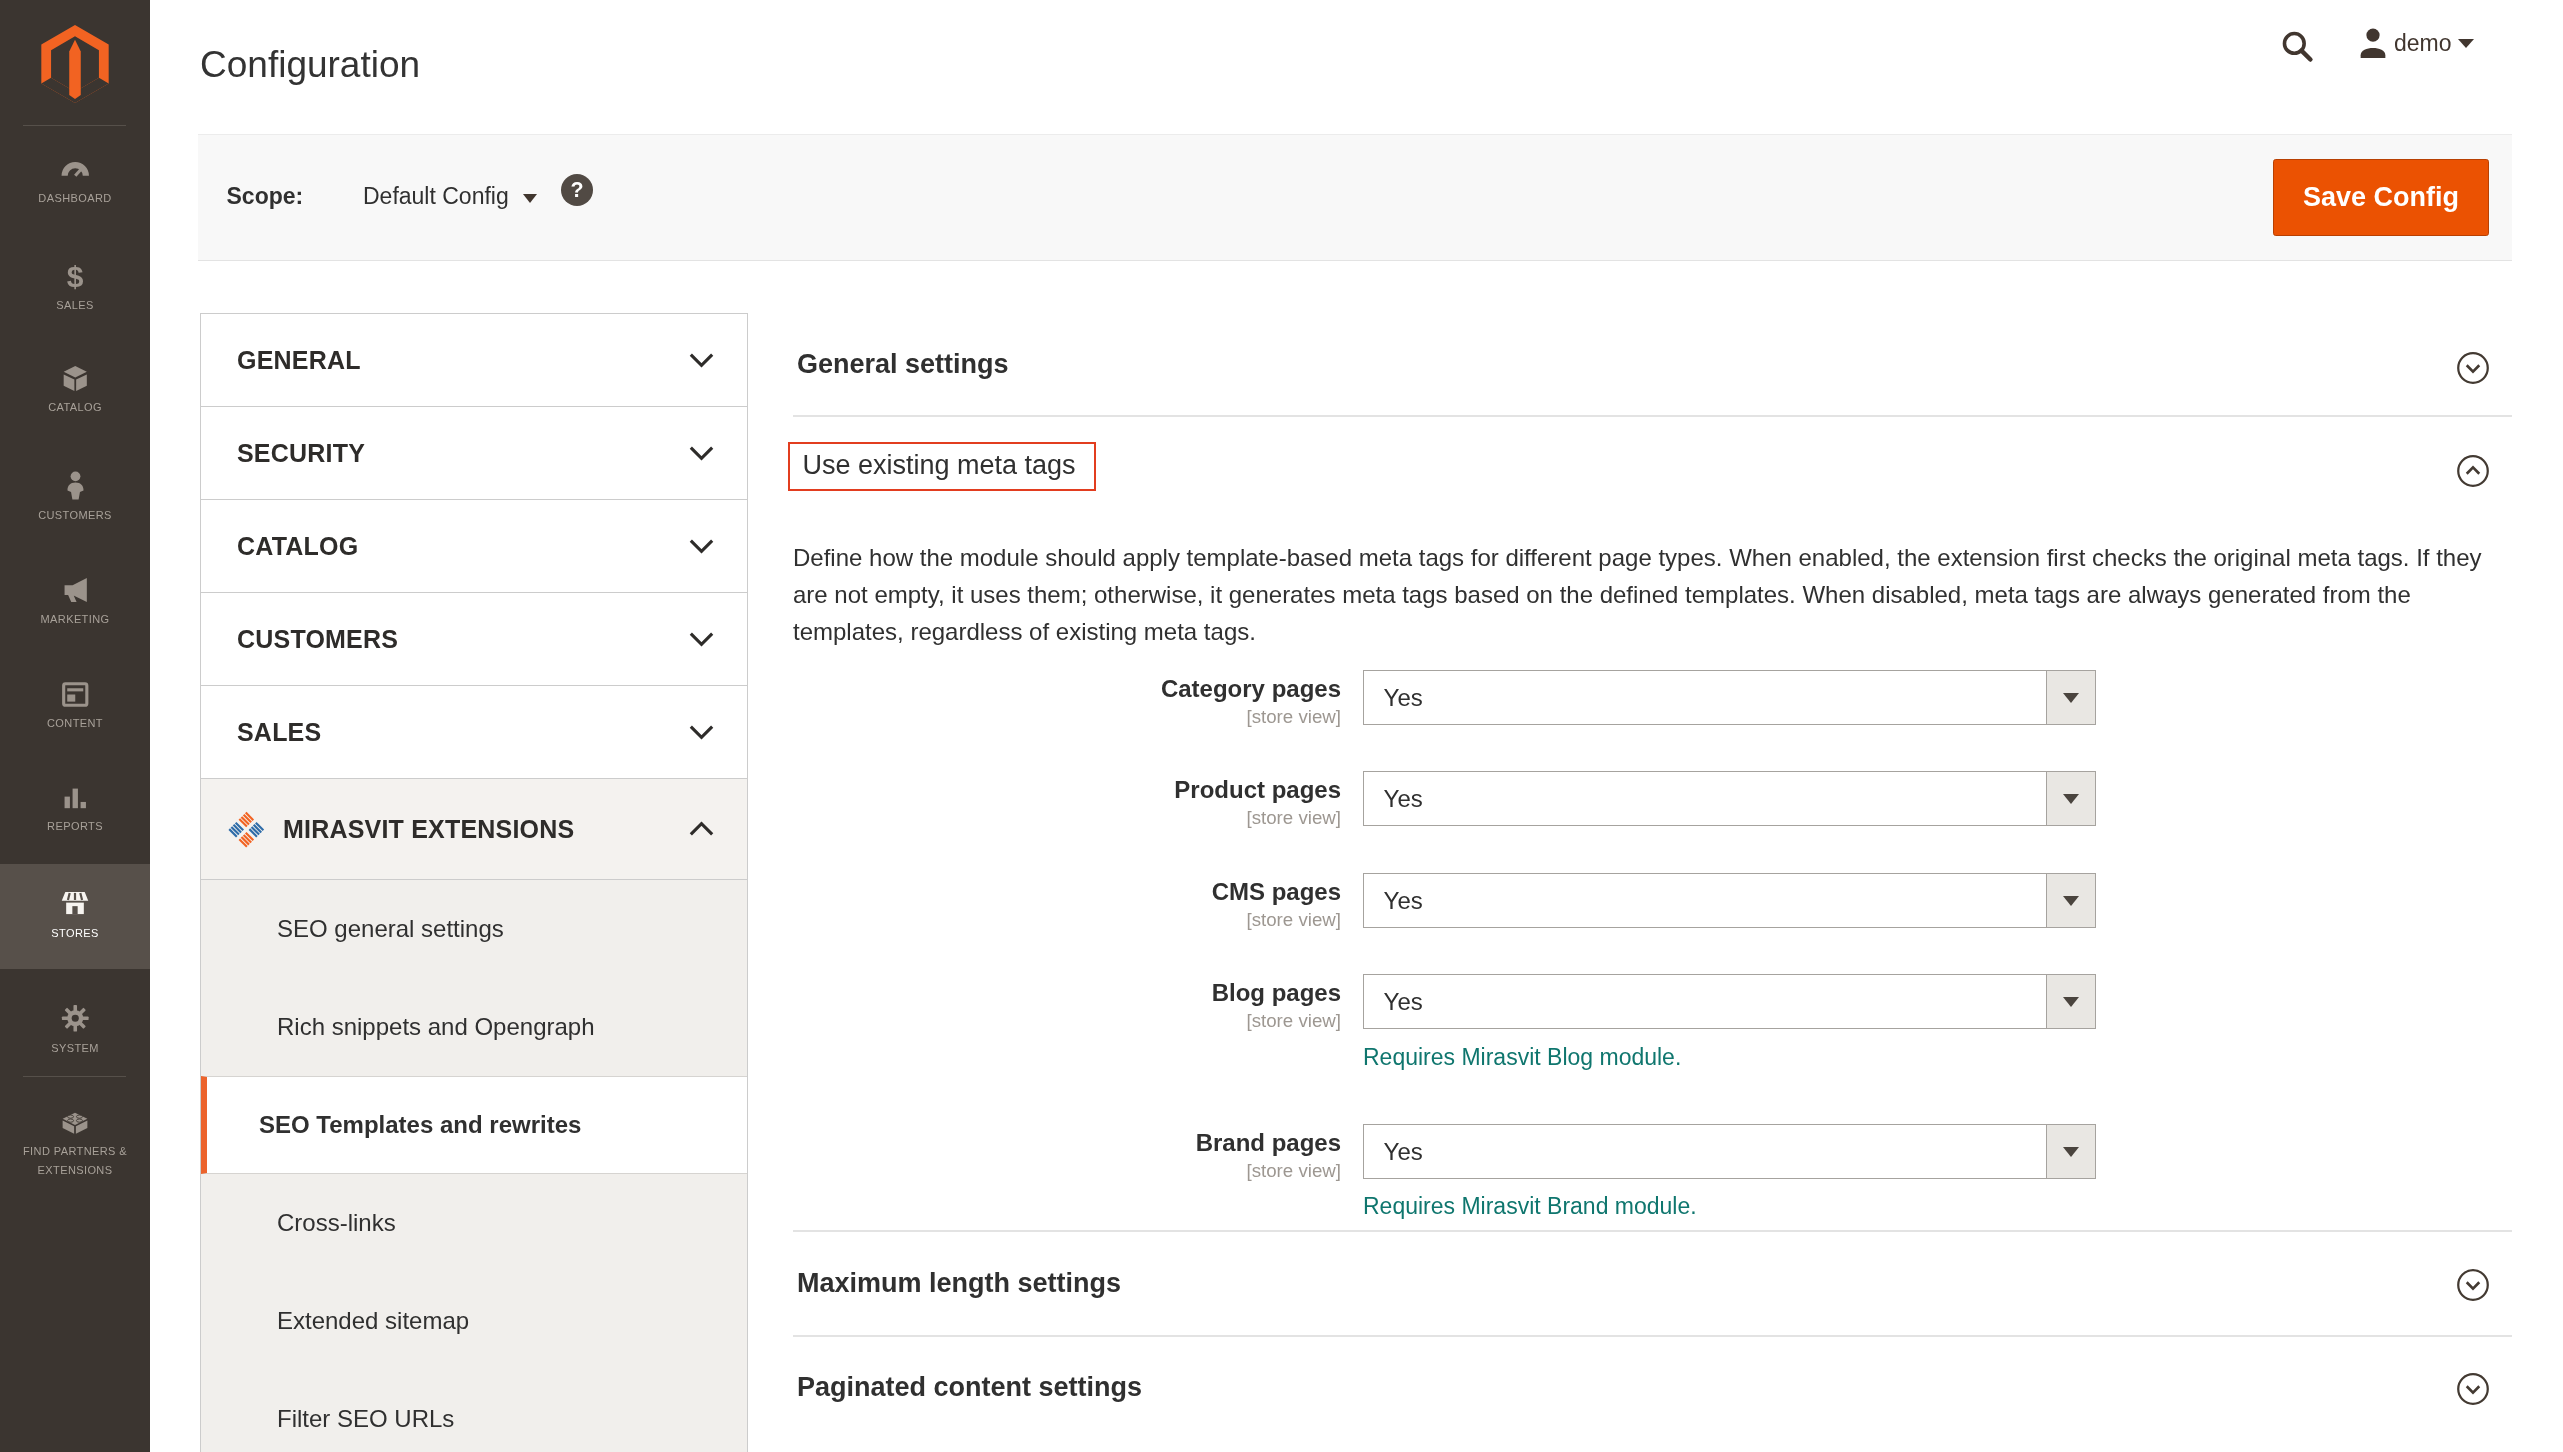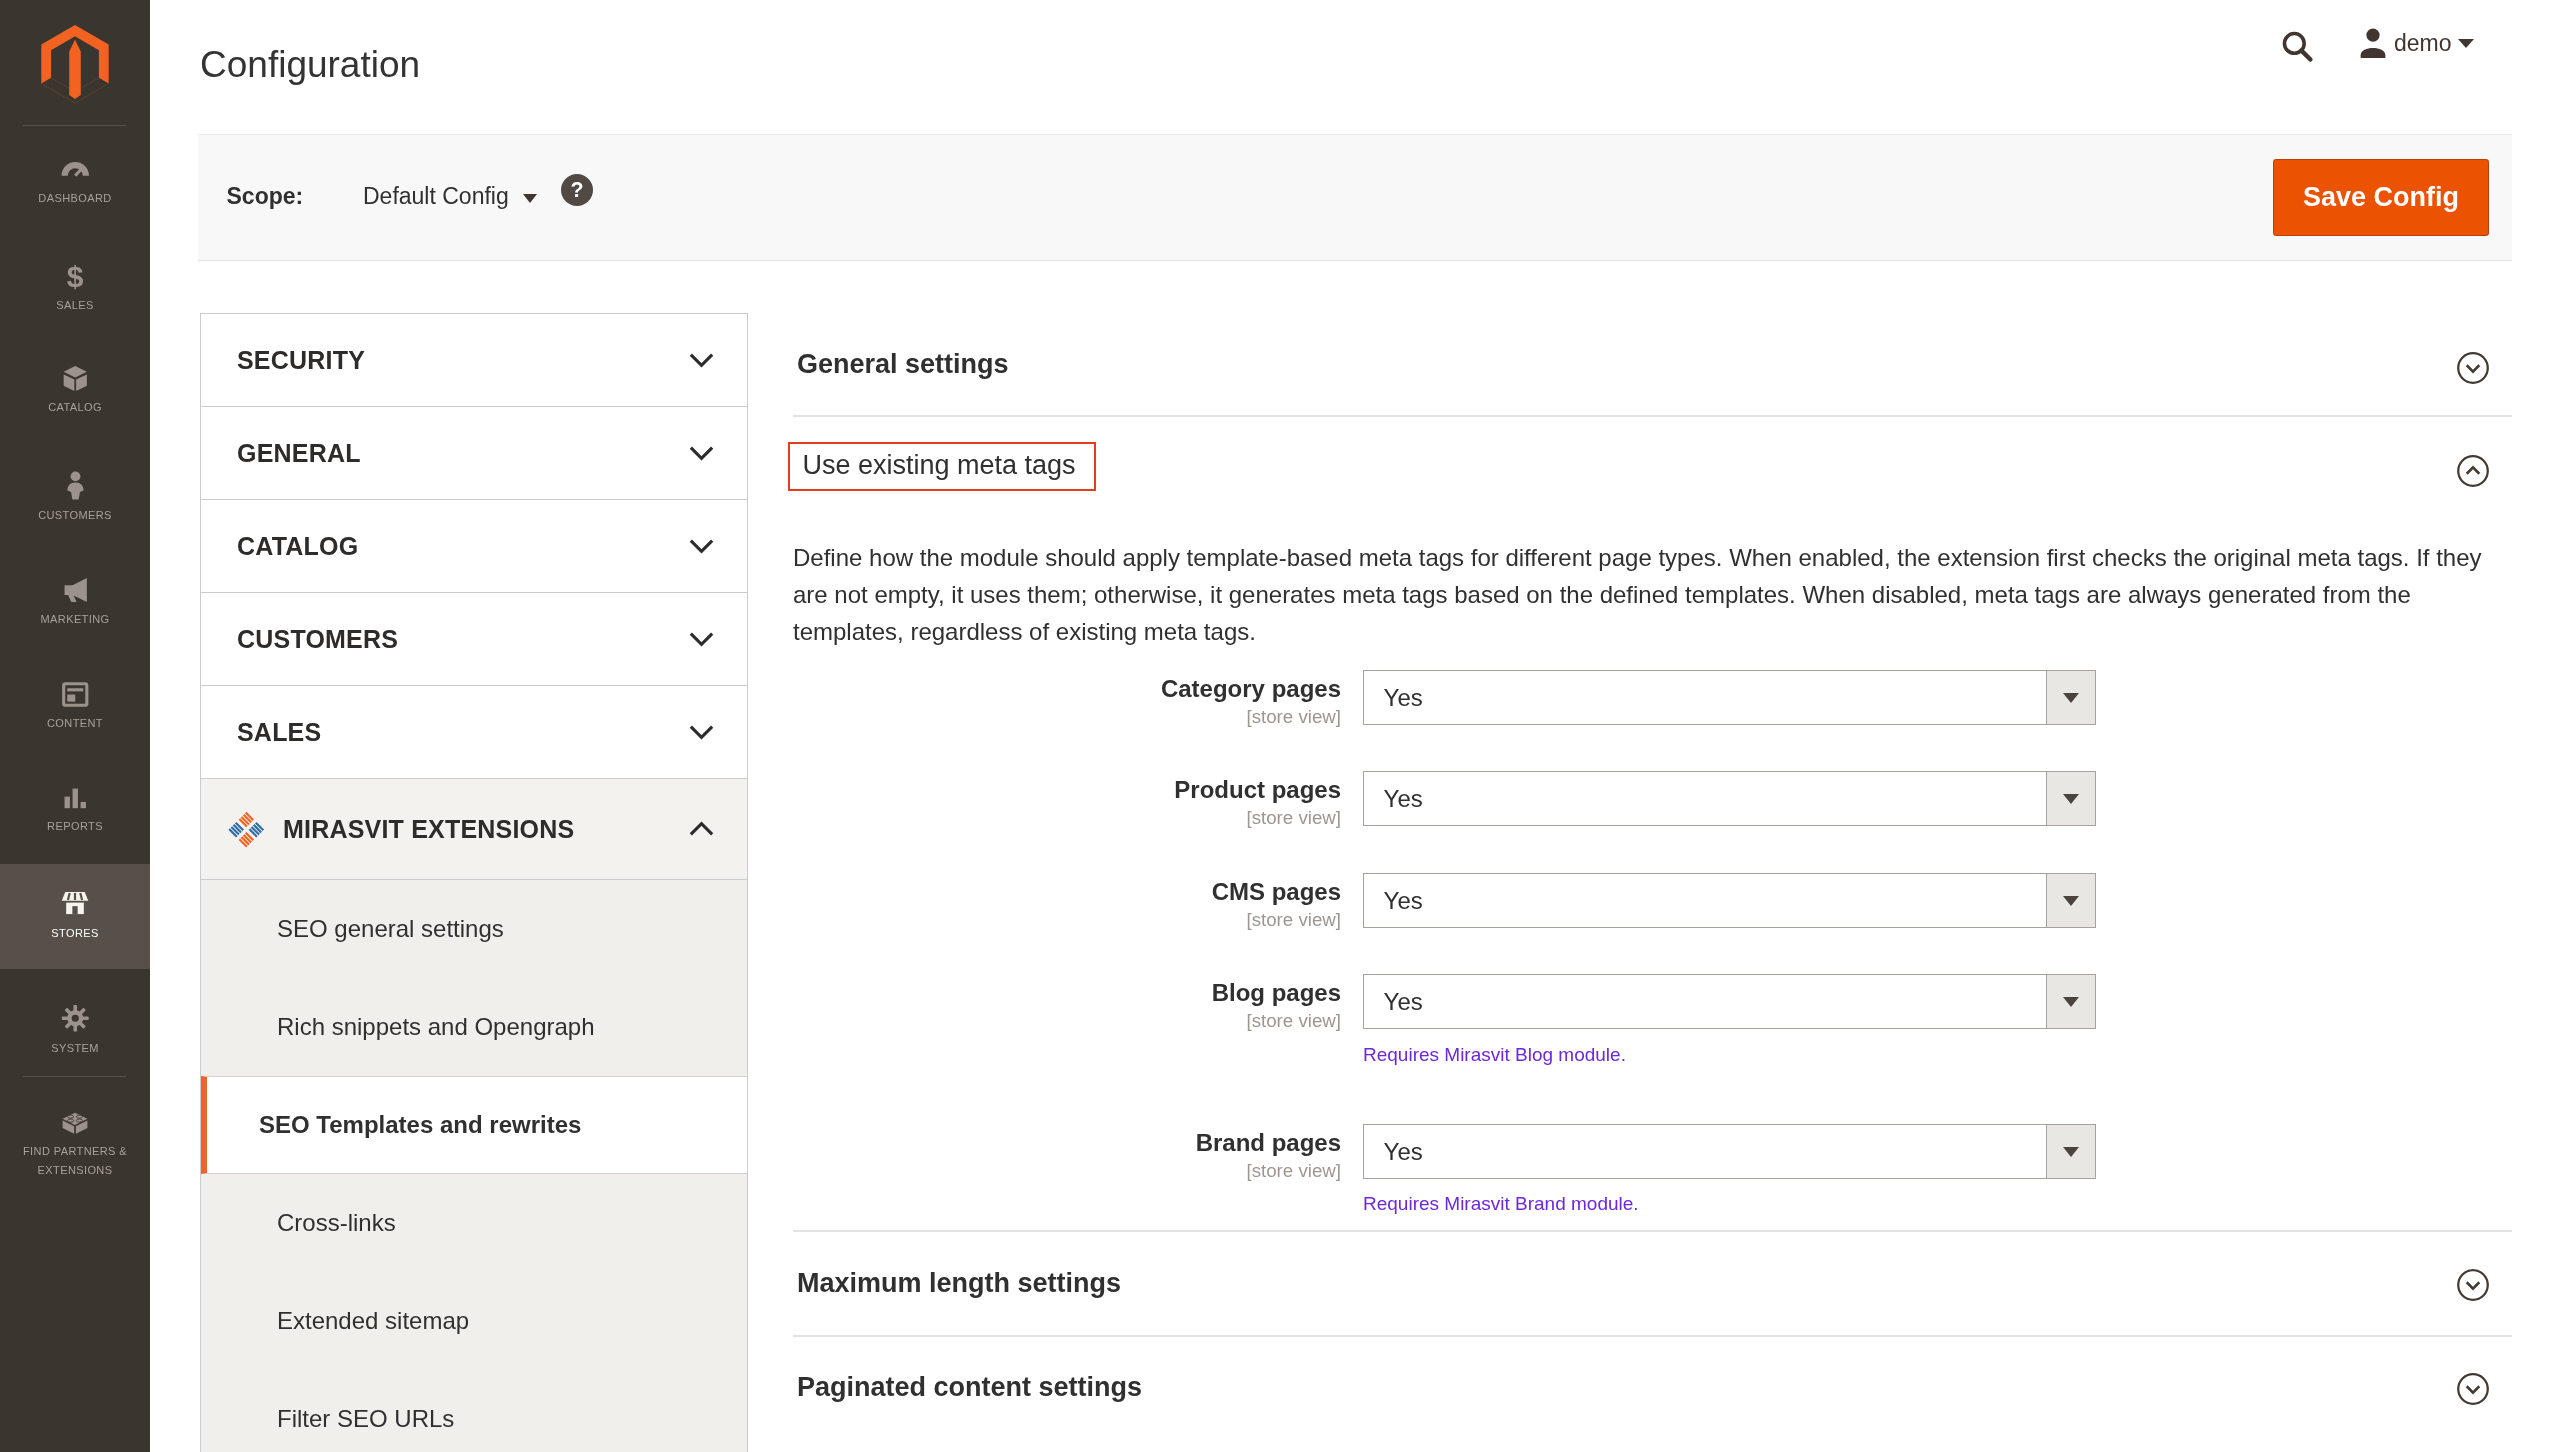--- a/index.html
+++ b/index.html
@@ -96,21 +96,21 @@
   .f-scope{position:absolute;left:0;top:36px;width:548px;text-align:right;font-size:18.7px;color:#9d9791;}
   .f-select{
     position:absolute;left:570px;top:0;width:733px;height:55px;border:1.8px solid #a6a39f;background:#fff;
     box-sizing:border-box;display:flex;align-items:stretch;cursor:pointer;
   }
   .f-select .f-val{flex:1;display:flex;align-items:center;padding-left:19.6px;font-size:24px;color:#303030;}
   .f-select .f-btn{
     width:48px;background:#e9e7e3;border-left:1.8px solid #a6a39f;display:flex;align-items:center;justify-content:center;cursor:pointer;
   }
   .f-btn .tri{width:0;height:0;border-left:8px solid transparent;border-right:8px solid transparent;border-top:10.7px solid #4a443e;}
-  .f-note{position:absolute;left:1363px;font-size:19px;color:#6d28d9;}
+  .f-note{position:absolute;left:1363px;font-size:23px;color:#0f766e;}
 </style>
 </head>
 <body>
 
 <div id="app">
 
   <div class="sidebar">
     <svg class="m-logo" viewBox="0 0 76 88">
       <path fill="#f26322" fill-rule="evenodd" d="M38 0 L76 22 L76 66 L38 88 L0 66 L0 22 Z
            M38 12.7 L11 28.4 L11 59.6 L38 75.3 L65 59.6 L65 28.4 Z"></path>
@@ -263,27 +263,27 @@
     <div class="scope-select">
       <span class="scope-val">Default Config</span>
       <span class="scope-caret"></span>
     </div>
     <div class="help-btn">?</div>
     <button class="save-btn">Save Config</button>
   </div>
 
   <div class="config-nav">
     <div class="cfg-row">
+      <span class="cfg-lbl">GENERAL</span>
+      <svg class="chev" width="27" height="16" viewBox="0 0 30 18">
+          <polyline points="3,3 15,15 27,3" fill="none" stroke="#2e2c2a" stroke-width="3.5"></polyline>
+        </svg>
+    </div>
+    <div class="cfg-row">
       <span class="cfg-lbl">SECURITY</span>
-      <svg class="chev" width="27" height="16" viewBox="0 0 30 18">
-          <polyline points="3,3 15,15 27,3" fill="none" stroke="#2e2c2a" stroke-width="3.5"></polyline>
-        </svg>
-    </div>
-    <div class="cfg-row">
-      <span class="cfg-lbl">GENERAL</span>
       <svg class="chev" width="27" height="16" viewBox="0 0 30 18">
           <polyline points="3,3 15,15 27,3" fill="none" stroke="#2e2c2a" stroke-width="3.5"></polyline>
         </svg>
     </div>
     <div class="cfg-row">
       <span class="cfg-lbl">CATALOG</span>
       <svg class="chev" width="27" height="16" viewBox="0 0 30 18">
           <polyline points="3,3 15,15 27,3" fill="none" stroke="#2e2c2a" stroke-width="3.5"></polyline>
         </svg>
     </div>

